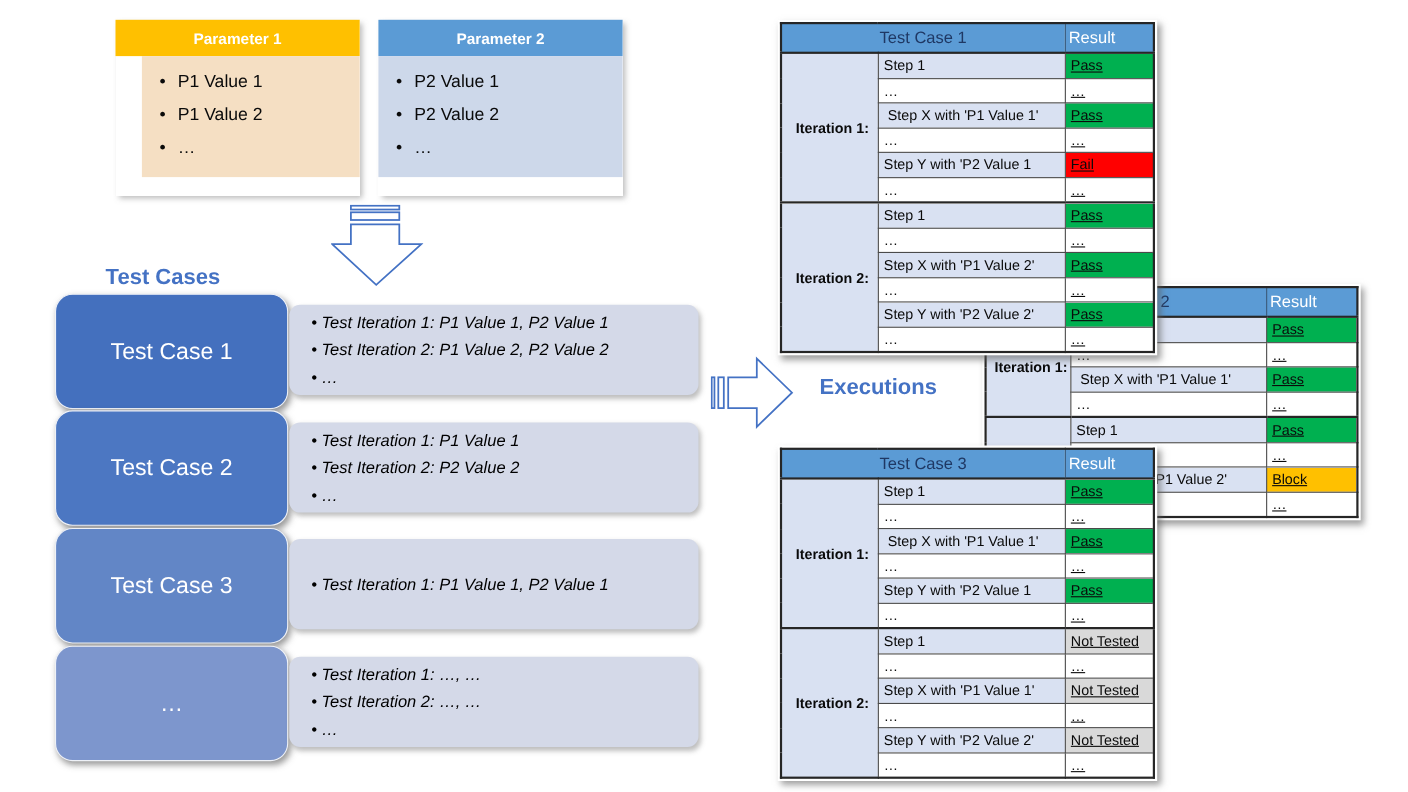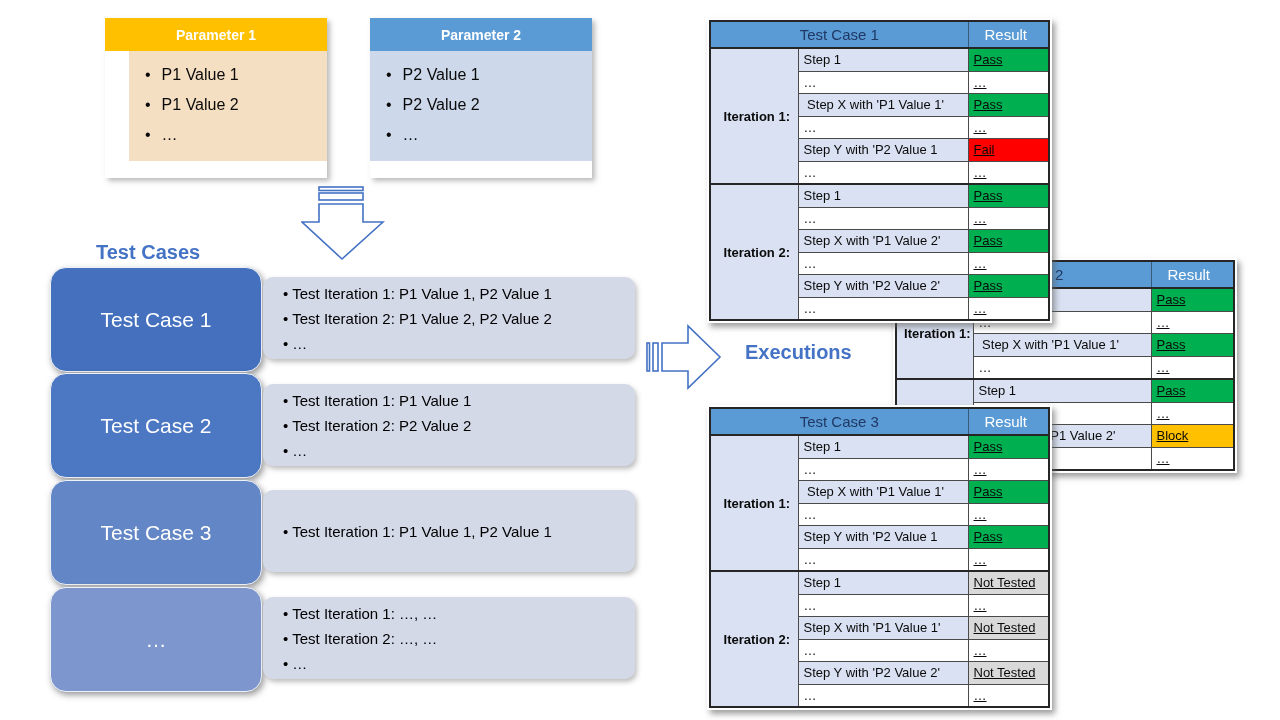--- a/index.html
+++ b/index.html
@@ -2,21 +2,21 @@
 <html><head>
 <meta charset="utf-8">
 <style>
   html,body{margin:0;padding:0;background:#fff;}
   .canvas{position:relative;width:1280px;height:720px;background:#fff;overflow:hidden;
           font-family:"Liberation Sans",sans-serif;}
 
   
   .param-box{position:absolute;width:222px;height:160px;box-shadow:3px 3px 5px rgba(120,120,120,.5);}
   #param-0{left:105px;top:18px;}
-  #param-1{left:370px;top:18px;}
+  #param-1{left:344px;top:18px;}
   .param-header{height:33px;display:flex;align-items:center;justify-content:center;
                 color:#fff;font-size:14px;font-weight:600;}
   .param-body{height:110px;padding:9px 0 0 16px;box-sizing:border-box;}
   .param-item{font-size:16px;line-height:30px;color:#0a0a0a;}
   .param-item::before{content:"•";margin-right:11px;}
 
   
   .section-heading{position:absolute;font-size:20px;font-weight:bold;color:var(--accent);}
   #heading-test-cases{left:96px;top:241px;}
   #heading-executions{left:745px;top:341px;}
@@ -28,36 +28,36 @@
   .arrow-shape{fill:#ffffff;stroke:var(--accent);stroke-width:1.6;stroke-linejoin:miter;}
 
   
   .pill{position:absolute;left:50px;width:210px;height:103px;border-radius:16px;
         display:flex;align-items:center;justify-content:center;color:#fff;font-size:21px;
         border:1.5px solid #eef1f7;box-shadow:2px 3px 6px rgba(70,70,70,.55);}
   #pill-0{top:267px;} #pill-1{top:373px;} #pill-2{top:480px;} #pill-3{top:587px;}
 
   .desc{position:absolute;left:263px;width:372px;height:82px;background:#D4D9E8;border-radius:10px;
         box-shadow:2px 3px 5px rgba(110,110,110,.45);display:flex;flex-direction:column;
-        justify-content:center;padding:4px 8px 4px 20px;box-sizing:border-box;}
+        justify-content:center;padding:4px 8px 4px 20px;box-sizing:border-box;font-style:italic;}
   #desc-0{top:277px;} #desc-1{top:384px;} #desc-2{top:490px;} #desc-3{top:597px;}
   .desc-item{font-size:15px;line-height:25px;color:#000;white-space:pre;}
   .desc-item::before{content:"•";margin-right:4px;}
 
   
   .exec-wrap{position:absolute;background:#fff;padding:2px;box-shadow:3px 4px 6px rgba(95,95,95,.6);}
   #tbl-0{left:707px;top:18px;z-index:30;}
   #tbl-1{left:893px;top:258px;z-index:10;}
   #tbl-2{left:707px;top:405px;z-index:20;}
 
   table.exec{border-collapse:collapse;table-layout:fixed;border:2px solid #262626;}
   table.exec th{height:23px;font-size:15px;font-weight:400;background:var(--hdr-bg);
                 border:1px solid #3a5a7a;border-bottom:2px solid #262626;}
   th.hdr-title{color:var(--hdr-title);text-align:center;}
-  th.hdr-result{color:#fff;text-align:left;padding-left:16px;border-left:2px solid #262626;}
+  th.hdr-result{color:#fff;text-align:left;padding-left:3px;border-left:2px solid #262626;}
   table.exec td{height:21.5px;font-size:13px;color:#0a0a0a;border:1px solid #4a4a4a;
                 padding:0 0 0 5px;vertical-align:middle;overflow:hidden;}
   td.it-label{background:var(--step-bg);font-weight:bold;font-size:13.5px;text-align:center;padding:0 2px;}
   td.step{background:var(--step-bg);white-space:pre;}
   td.step.dots{background:#fff;}
   td.res{border-left:2px solid #262626;text-decoration:underline;}
   td.res-pass{background:var(--pass);} td.res-fail{background:var(--fail);}
   td.res-block{background:var(--block);} td.res-not_tested{background:var(--nt);}
   td.res-dots{background:#fff;}
   tr.block-start td{border-top:2px solid #262626;}

